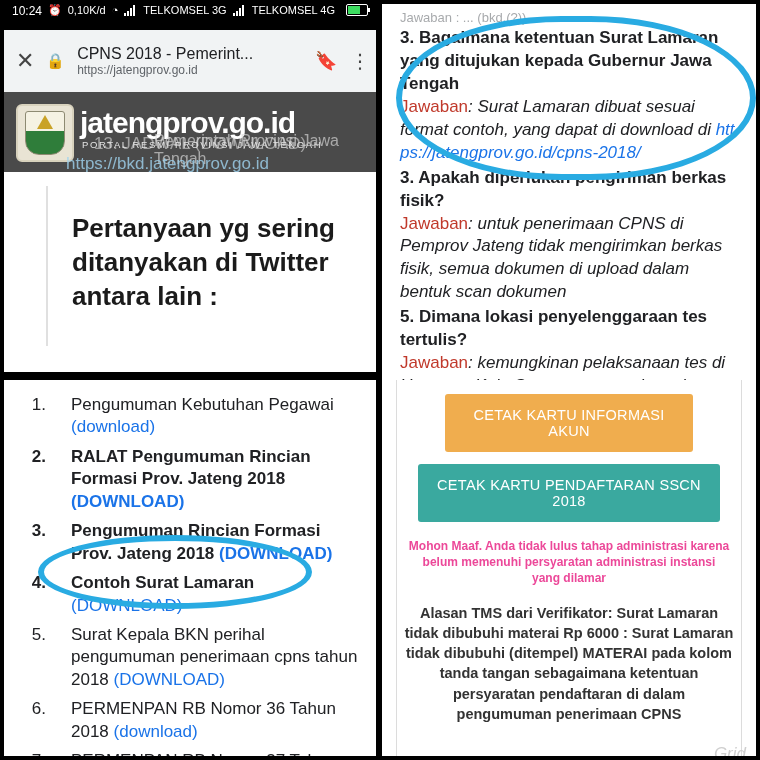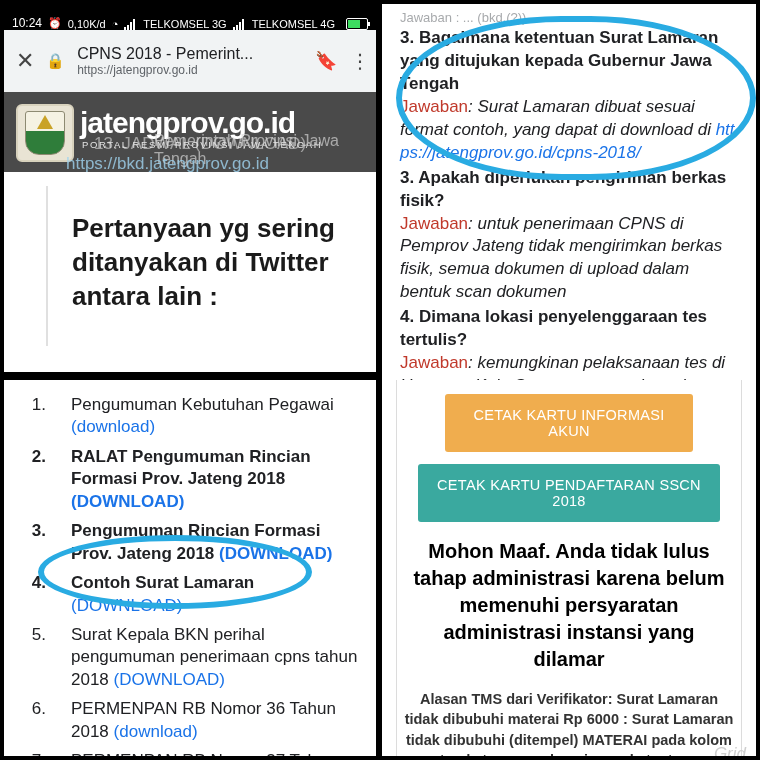--- a/index.html
+++ b/index.html
@@ -6,21 +6,21 @@
   body{width:760px;height:760px;font-family:"Liberation Sans",sans-serif;overflow:hidden;}
   .grid{position:relative;width:760px;height:760px;background:#000;}
   .panel{position:absolute;overflow:hidden;background:#fff;}
   
   #q-tl{left:4px;  top:4px;   width:372px; height:368px;}
   #q-tr{left:382px;top:4px;   width:374px; height:444px;}
   #q-bl{left:4px;  top:380px; width:372px; height:376px;}
   #q-br{left:382px;top:380px; width:374px; height:376px;}
 
   
-  .statusbar{height:26px;background:#000;color:#fff;display:flex;align-items:flex-end;
+  .statusbar{height:26px;background:#000;color:#fff;display:flex;align-items:flex-start;
              font-size:12px;padding:0 8px;gap:6px;}
   .sb-time{font-size:12px;}
   .sb-mid{flex:1;display:flex;align-items:center;gap:6px;font-size:11px;}
   .sb-right{display:flex;align-items:center;gap:4px;font-size:11px;}
   .bars{display:inline-block;width:13px;height:11px;position:relative;}
   .bars i{position:absolute;bottom:0;width:2px;background:#fff;}
   .bars i:nth-child(1){left:0;height:3px}.bars i:nth-child(2){left:3px;height:5px}
   .bars i:nth-child(3){left:6px;height:8px}.bars i:nth-child(4){left:9px;height:11px}
   .batt{width:20px;height:10px;border:1px solid #fff;border-radius:2px;position:relative;display:inline-block;}
   .batt::after{content:"";position:absolute;right:-3px;top:2.5px;width:2px;height:4px;background:#fff;}
@@ -77,21 +77,21 @@
 
   
   .brwrap{height:100%;background:#fff;position:relative;padding-top:14px;}
   .side-rail{position:absolute;left:14px;top:0;bottom:0;width:1px;background:#dcdcdc;}
   .side-rail2{position:absolute;right:14px;top:0;bottom:0;width:1px;background:#dcdcdc;}
   .btn{display:block;margin:0 auto 12px;border:none;border-radius:3px;color:#fff;
        font-size:14.5px;letter-spacing:.3px;padding:13px 10px;text-align:center;width:264px;
        font-family:"Liberation Sans",sans-serif;}
   .btn-amber{background:#f0ad4e;width:248px;}
   .btn-teal{background:#3aa99f;width:302px;}
-  .bigmsg{font-size:20px;font-weight:bold;color:#000000;text-align:center;line-height:1.35;
+  .bigmsg{font-size:12px;font-weight:bold;color:#ec4899;text-align:center;line-height:1.35;
           padding:4px 26px 0;}
   .reason{font-size:14.5px;font-weight:bold;color:#333;text-align:center;line-height:1.4;
           padding:16px 22px 0;}
   .wm{position:absolute;right:10px;bottom:6px;font-size:17px;color:#cfcfcf;font-style:italic;}
 </style>
 </head>
 <body>
 
 <div class="grid">
 
@@ -165,21 +165,21 @@
       </div>
 
       <div class="qa">
         <div class="q">3. Apakah diperlukan pengiriman berkas fisik?</div>
         <div>
           <span class="ans-label">Jawaban</span><span class="ital">: untuk penerimaan CPNS di Pemprov Jateng tidak mengirimkan berkas fisik, semua dokumen di upload dalam bentuk scan dokumen</span>
         </div>
       </div>
 
       <div class="qa fadecut">
-        <div class="q">4. Dimana lokasi penyelenggaraan tes tertulis?</div>
+        <div class="q">5. Dimana lokasi penyelenggaraan tes tertulis?</div>
         <div>
           <span class="ans-label">Jawaban</span><span class="ital">: kemungkinan pelaksanaan tes di Ungaran, Kab. Semarang, tetapi untuk pastinya tetap simak pengumuman dari</span>
         </div>
       </div>
     </div>
     <div class="marker" style="left:14px;top:12px;width:348px;height:152px;border-radius:46%/50%;"></div>
   </div>
 
   <div class="panel" id="q-bl">
     <div class="listwrap">

